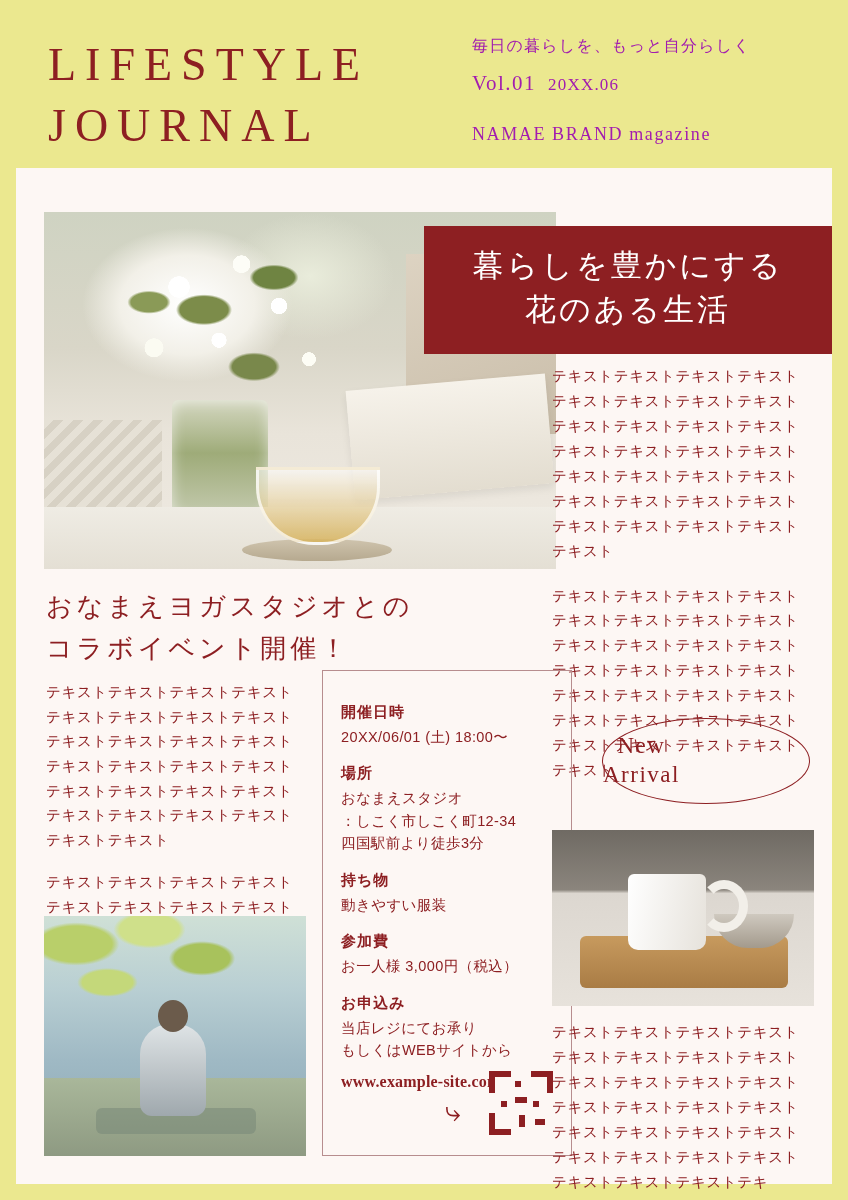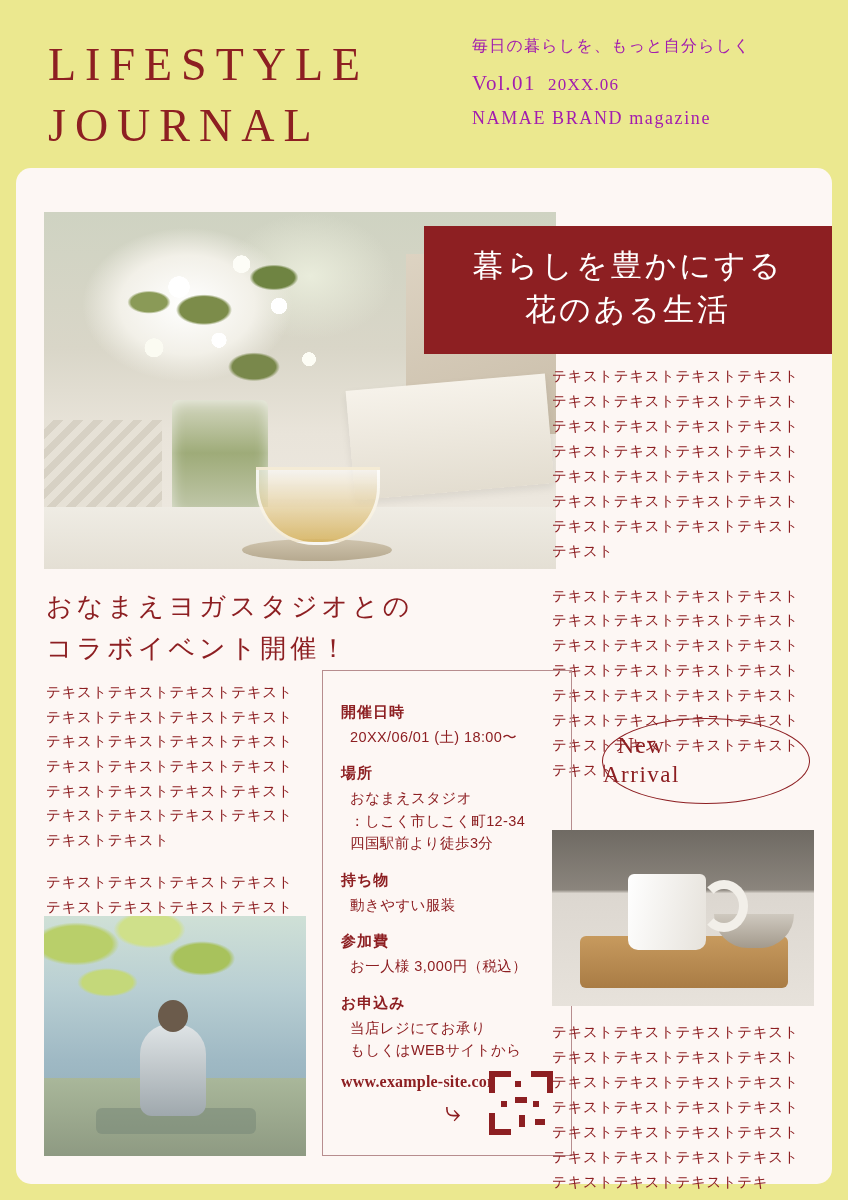--- a/index.html
+++ b/index.html
@@ -45,41 +45,40 @@
   .tagline {
     font-family: "Liberation Sans", sans-serif;
     font-size: 16px;
     letter-spacing: 1.2px;
     margin-bottom: 14px;
   }
   .volline {
     font-family: "Liberation Serif", serif;
     font-size: 21px;
     letter-spacing: 1.5px;
-    margin-bottom: 12px;
+    margin-bottom: 28px;
   }
   .volline .issue {
     font-size: 17px;
     letter-spacing: 1.2px;
     margin-left: 12px;
   }
   .brandline {
     font-family: "Liberation Serif", serif;
     font-size: 18px;
     letter-spacing: 1.6px;
   }
 
   
   .sheet {
     position: absolute;
     left: 16px; top: 168px;
     width: 816px;
     height: 1016px;
     background: #fdf7f4;
-    border-radius: 15px;
   }
 
   
   .hero-photo {
     position: absolute;
     left: 28px; top: 44px;
     width: 512px;
     height: 357px;
     overflow: hidden;
     background: #d8d2c6;
@@ -275,21 +274,20 @@
   .info-label {
     font-weight: bold;
     font-size: 15px;
     letter-spacing: 1px;
     margin-bottom: 4px;
   }
   .info-value {
     font-size: 14.5px;
     line-height: 1.55;
     letter-spacing: .4px;
-    margin-left: 9px;
   }
   .info-url {
     font-family: "Liberation Serif", serif;
     font-weight: bold;
     font-size: 16px;
     letter-spacing: .2px;
     margin-top: 11px;
   }
   .qr-wrap {
     position: absolute;

